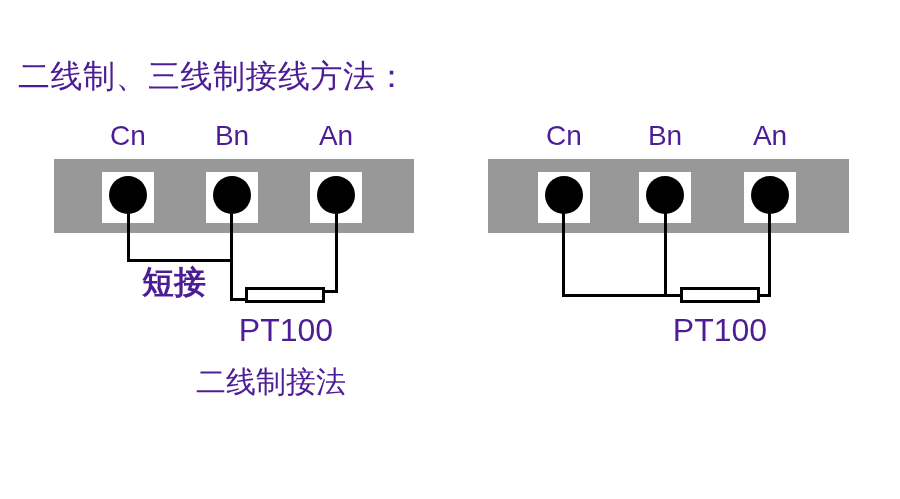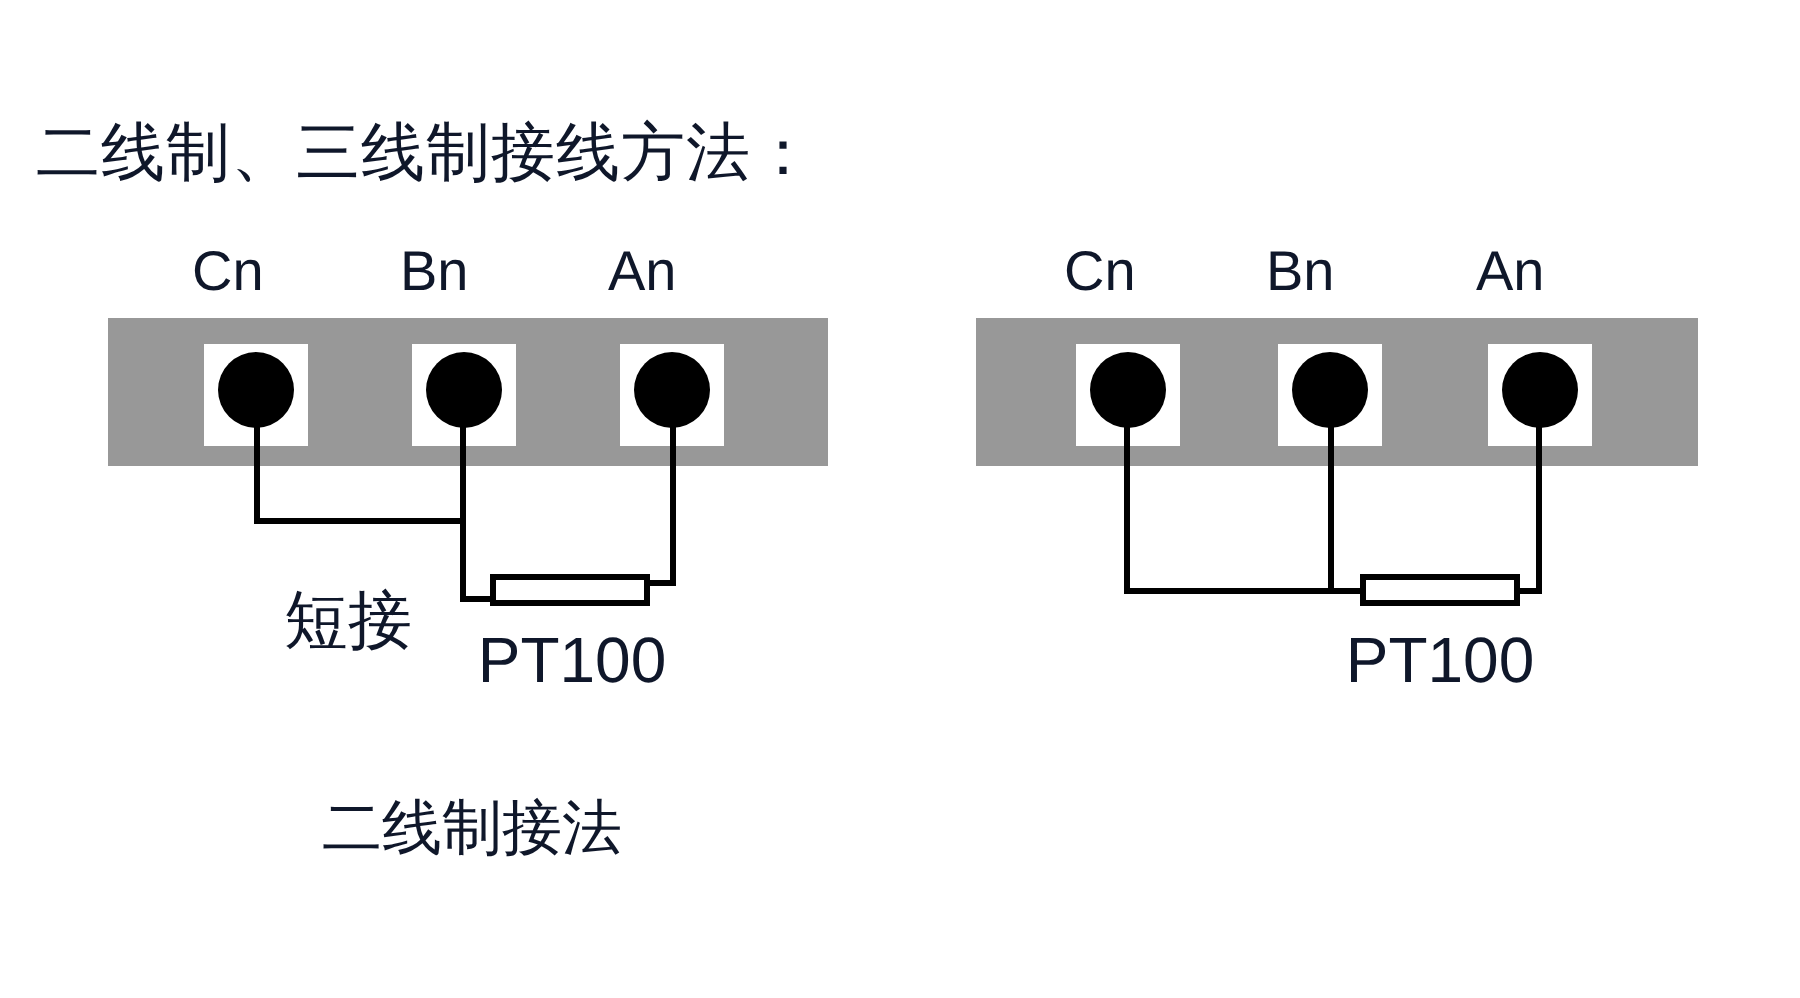--- a/index.html
+++ b/index.html
@@ -1,37 +1,37 @@
 <!DOCTYPE html>
 <html><head>
 <meta charset="utf-8">
 <style>
   html, body { margin: 0; padding: 0; }
   .canvas {
     position: relative;
     width: 900px;
     height: 499px;
     background: #ffffff;
-    color: #0f172a;
+    color: #4c1d95;
     font-family: "Liberation Sans", "DejaVu Sans", sans-serif;
     overflow: hidden;
   }
   .title {
     position: absolute;
     left: 18px; top: 56px;
     font-size: 32px; line-height: 40px;
     font-weight: 500;
     letter-spacing: 0.5px;
     white-space: nowrap;
   }
   .diagram { position: absolute; inset: 0; }
 
   .t-label {
     position: absolute; top: 118px;
-    width: 64px; 
+    width: 64px; text-align: center;
     font-size: 28px; line-height: 36px; font-weight: 500;
   }
   .block {
     position: absolute; top: 159px; height: 74px;
     background: #989898;
   }
   .d1 .block { left: 54px;  width: 360px; }
   .d2 .block { left: 488px; width: 361px; }
 
   .pad {
@@ -51,38 +51,36 @@
     width: 80px; height: 16px;
     background: #ffffff;
     border: 3px solid #000000;
     box-sizing: border-box;
   }
   .d1 .resistor { left: 245px; }
   .d2 .resistor { left: 680px; }
 
   .shortlink {
     position: absolute; left: 142px; top: 263px;
-    font-size: 32px; line-height: 38px; font-weight: 400;
+    font-size: 32px; line-height: 38px; font-weight: 700;
     white-space: nowrap;
-    margin-top: 28px;
   }
   .pt100 {
     position: absolute; top: 300px;
     width: 130px; text-align: center;
     font-size: 32px; line-height: 36px; font-weight: 500; margin-top: 12px;
   }
   .d1 .pt100 { left: 221px; }
   .d2 .pt100 { left: 655px; }
 
   .caption {
     position: absolute; top: 364px;
-    width: 220px; text-align: center;
+    width: 220px; text-align: right;
     font-size: 30px; line-height: 36px; font-weight: 500;
     white-space: nowrap;
-    margin-top: 33px;
   }
   .d1 .caption { left: 126px; }
   .d2 .caption { left: 555px; }
 
   
   .d1 .tl-0 { left: 96px; }  .d1 .tl-1 { left: 200px; } .d1 .tl-2 { left: 304px; }
   .d1 .p-0  { left: 102px; } .d1 .p-1  { left: 206px; } .d1 .p-2  { left: 310px; }
   .d1 .s-0  { left: 109px; } .d1 .s-1  { left: 213px; } .d1 .s-2  { left: 317px; }
 
   

